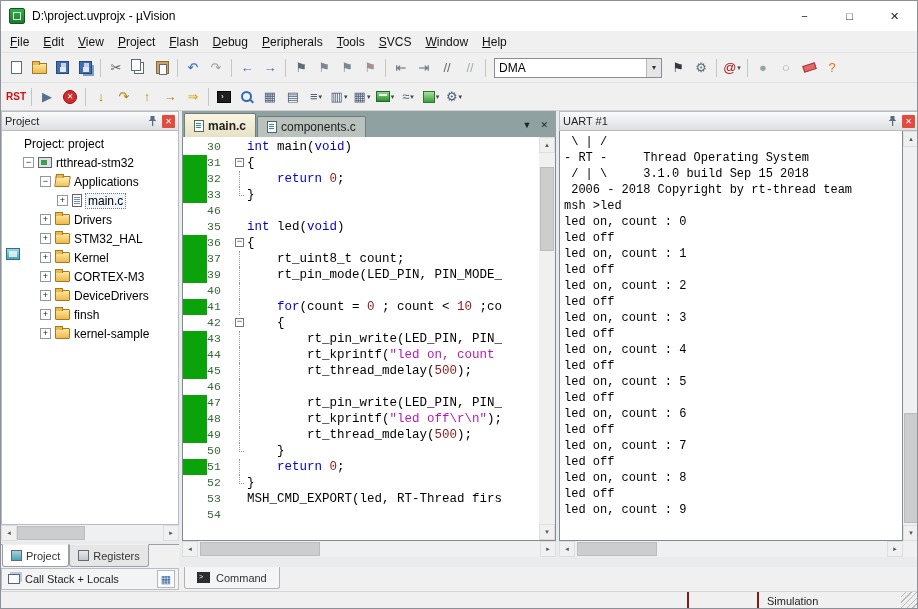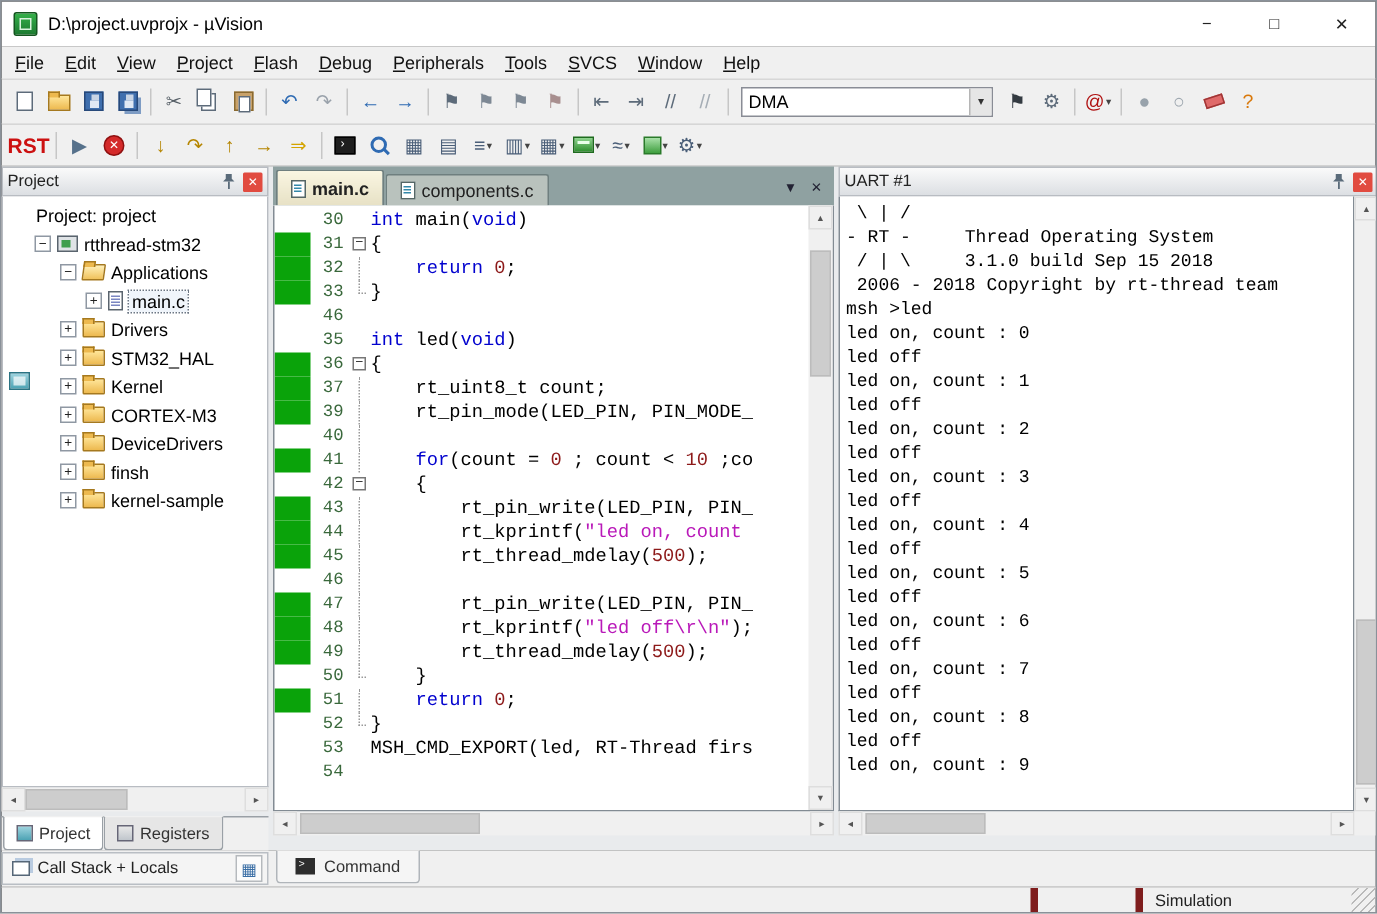--- a/index.html
+++ b/index.html
@@ -17,21 +17,21 @@
 
 
 .menubar{height:22px;background:#f0f0f0;display:flex;align-items:center;padding-left:2px;border-bottom:1px solid #e3e3e3;font-size:12px;}
 .menu-item{padding:3px 7px;color:#111;}
 
 
 .toolbar{display:flex;align-items:center;padding-left:4px;gap:1px;}
 .tb1{height:30px;background:#f0f0f0;border-bottom:1px solid #e0e0e0;}
 .tb2{height:28px;background:#f0f0f0;border-bottom:1px solid #d2d2d2;}
 .tb-btn{flex:none;min-width:22px;height:22px;display:inline-flex;align-items:center;justify-content:center;font-size:13px;color:#444;position:relative;}
-.tb-txtbtn{font-size:14px;font-weight:bold;}
+.tb-txtbtn{font-size:10px;font-weight:bold;}
 .tb-sep{flex:none;width:1px;height:18px;background:#c6c6c6;margin:0 3px;}
 .tb-dd{font-size:7px;color:#444;margin-left:1px;}
 .tb-combo{flex:none;width:168px;height:20px;background:#fff;border:1px solid #898c95;display:inline-flex;align-items:center;margin:0 4px;}
 .tb-combo-val{flex:1;font-size:12px;padding-left:4px;color:#000;}
 .tb-combo-btn{width:15px;height:100%;background:#e6e6e6;border-left:1px solid #b5b5b5;font-size:8px;display:flex;align-items:center;justify-content:center;color:#333;}
 
 
 .ic-page{width:11px;height:13px;background:#fff;border:1px solid #5d6b7a;display:inline-block;}
 .ic-folder{width:15px;height:11px;background:linear-gradient(#ffe69a,#edb94f);border:1px solid #a5791f;display:inline-block;position:relative;margin-top:2px;}
 .ic-folder::before{content:'';position:absolute;left:-1px;top:-3px;width:6px;height:3px;background:#edb94f;border:1px solid #a5791f;border-bottom:none;}
@@ -91,21 +91,21 @@
 .etab{display:flex;align-items:center;gap:4px;height:21px;padding:0 9px;font-size:12px;background:#b9c2bd;color:#222;border:1px solid #6f7f7f;border-bottom:none;border-radius:2px 2px 0 0;margin-right:1px;}
 .etab.active{background:linear-gradient(#faf6e2,#e7e1c5);font-weight:bold;height:24px;}
 .etab-ico{width:10px;height:12px;background:#fff;border:1px solid #566;position:relative;flex:none;}
 .etab-ico::after{content:'';position:absolute;left:1px;top:2px;width:5px;height:1px;background:#38a;box-shadow:0 2px 0 #38a,0 4px 0 #38a;}
 .etab-tools{display:flex;gap:9px;align-items:center;padding:0 6px 7px 0;color:#223;font-size:9px;}
 .ed-body{position:absolute;left:0;top:26px;width:374px;height:404px;background:#fff;border:1px solid #828b93;border-top:none;}
 .ed-lines{position:absolute;left:0;top:0;right:16px;bottom:0;overflow:hidden;font-family:"Liberation Mono",monospace;font-size:12.5px;padding-top:2px;}
 .ed-line{display:flex;height:16px;line-height:16px;white-space:pre;}
 .cov{width:24px;flex:none;}
 .cov.on{background:#0aa30a;}
-.lnum{width:27px;flex:none;text-align:right;padding-right:5px;color:#39683b;font-size:11.5px;}
+.lnum{width:27px;flex:none;padding-right:5px;color:#39683b;font-size:11.5px;}
 .fold{width:13px;flex:none;position:relative;}
 .fbox{position:absolute;left:1px;top:3px;width:9px;height:9px;border:1px solid #777;background:#fff;font-size:9px;line-height:7px;text-align:center;color:#333;}
 .fline{position:absolute;left:5px;top:0;bottom:0;border-left:1px dotted #999;}
 .fend{position:absolute;left:5px;top:0;height:9px;width:5px;border-left:1px dotted #999;border-bottom:1px dotted #999;}
 .code{white-space:pre;color:#000;}
 .tk-p{color:#000;}
 .tk-kw{color:#0202ce;}
 .tk-num{color:#8d1a1a;}
 .tk-str{color:#b919b9;}
 .ed-vscroll{right:0;top:0;bottom:0;height:auto;}
@@ -132,21 +132,21 @@
 .callstack-bar{position:absolute;left:0;top:1px;width:178px;height:22px;background:#f4f4f4;border:1px solid #b9bec4;display:flex;align-items:center;gap:5px;padding:0 3px;}
 .ic-stack{width:12px;height:10px;background:#fff;border:1px solid #567;box-shadow:2px -2px 0 #b9cbe0;margin-left:3px;flex:none;}
 .cs-label{flex:1;font-size:11px;color:#222;}
 .cs-grid{width:18px;height:18px;border:1px solid #b5b9bd;background:#fbfbfb;color:#3a6ea5;font-size:11px;display:flex;align-items:center;justify-content:center;flex:none;}
 .command-tab{position:absolute;left:183px;top:0;height:22px;padding:0 12px;display:flex;align-items:center;gap:6px;background:#f5f5f5;border:1px solid #b0b5ba;border-top:none;border-radius:0 0 3px 3px;font-size:11px;color:#333;}
 .ic-cmdtab{width:13px;height:11px;background:#2d2d2d;color:#fff;font-size:7px;line-height:10px;padding-left:2px;font-family:"Liberation Mono",monospace;flex:none;}
 
 
 .statusbar{position:absolute;left:0;top:590px;width:918px;height:19px;background:#f0f0f0;border-top:1px solid #d6d6d6;display:flex;align-items:stretch;font-size:11px;color:#222;}
 .sb-fill{flex:1;}
-.status-cell{border-left:5px solid #7f1d1d;display:flex;align-items:center;padding:0 8px;}
+.status-cell{border-left:2px solid #7f1d1d;display:flex;align-items:center;padding:0 8px;}
 .empty-cell{width:70px;}
 .sim-cell{width:144px;}
 .grip{width:18px;background:repeating-linear-gradient(135deg,transparent 0 3px,#b9b9b9 3px 4px);}
 </style>
 </head>
 <body>
 
 <div class="win">
 
   <div class="titlebar">

